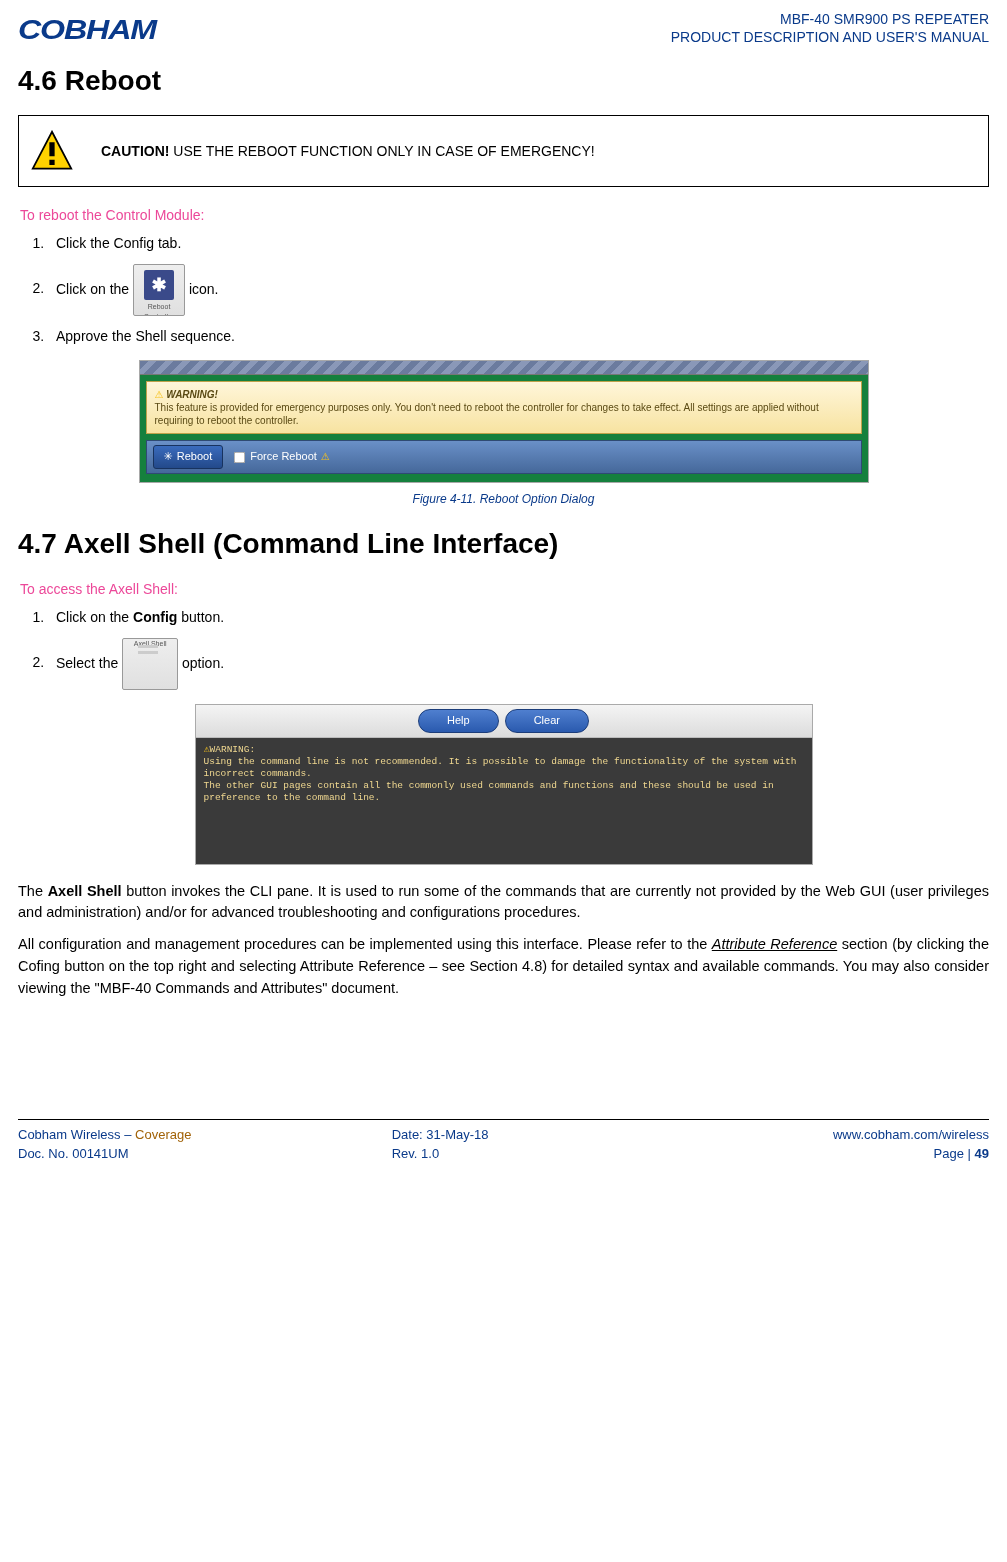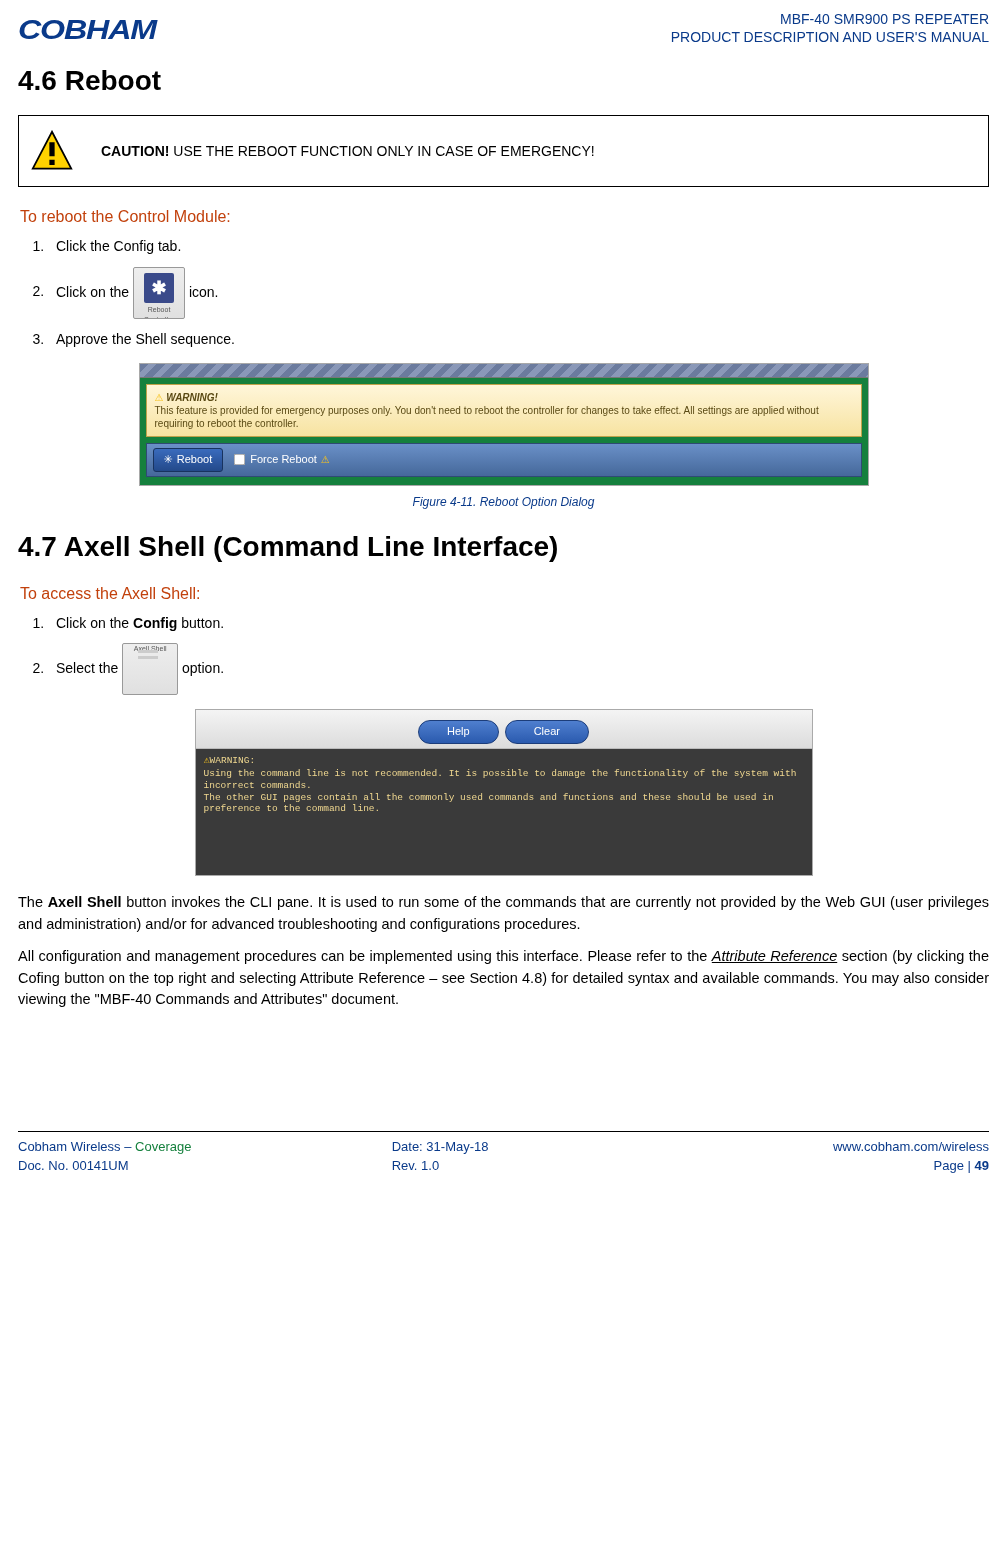--- a/index.html
+++ b/index.html
@@ -49,21 +49,21 @@
       gap: 28px;
       margin-bottom: 18px;
     }
     .warning-triangle {
       width: 42px;
       height: 42px;
       position: relative;
     }
     .warning-triangle svg { width: 100%; height: 100%; }
     .callout-text { font-size: 14px; }
-    .blue-sub { color: #c2410c; font-size: 16px; margin: 6px 0 8px 2px; }
+    .blue-sub { color: #ec4899; font-size: 14px; margin: 6px 0 8px 2px; }
     ol.steps { padding-left: 30px; margin-bottom: 14px; }
     ol.steps li { padding-left: 8px; margin-bottom: 10px; }
     .inline-icon-reboot {
       display: inline-block;
       vertical-align: middle;
       width: 52px;
       height: 52px;
       background: linear-gradient(#eee,#e0e0e0);
       border: 1px solid #999;
       border-radius: 2px;
@@ -163,21 +163,20 @@
       display:flex; justify-content:center; gap:6px;
       border-bottom:1px solid #bbb;
     }
     .dlg2 .top .tbtn {
       background: linear-gradient(#4f7fcf,#2a5aae);
       color:#fff;
       border:1px solid #1c3d7a;
       border-radius:12px;
       font-size:11px;
       padding:3px 28px;
-      margin-top:6px;
     }
     .dlg2 .term {
       background:#3a3a3a;
       color:#f0d890;
       font-family: "Courier New", monospace;
       font-size:9.5px;
       padding:6px 8px 60px 8px;
       line-height:1.25;
     }
     .dlg2 .term .w { color:#f0d890; }
@@ -192,21 +191,21 @@
     .body-para .i { font-style: italic; text-decoration: underline; }
     .footer {
       margin-top: 120px;
       border-top: 1px solid #000;
       padding-top: 6px;
       font-size: 13px;
       display: grid;
       grid-template-columns: 1fr 1fr 1fr;
     }
     .footer .c1 { color:#0a3a8a; }
-    .footer .c1 .orange { color:#15803d; }
+    .footer .c1 .orange { color:#a16207; }
     .footer .c2 { color:#0a3a8a; text-align:left; padding-left: 50px;}
     .footer .c3 { color:#0a3a8a; text-align:right; }
     .footer .row2 { color:#0a3a8a; }
   </style>
 </head>
 <body>
 
 <div class="page-header">
   <div class="logo">COBHAM</div>
   <div class="header-right">

